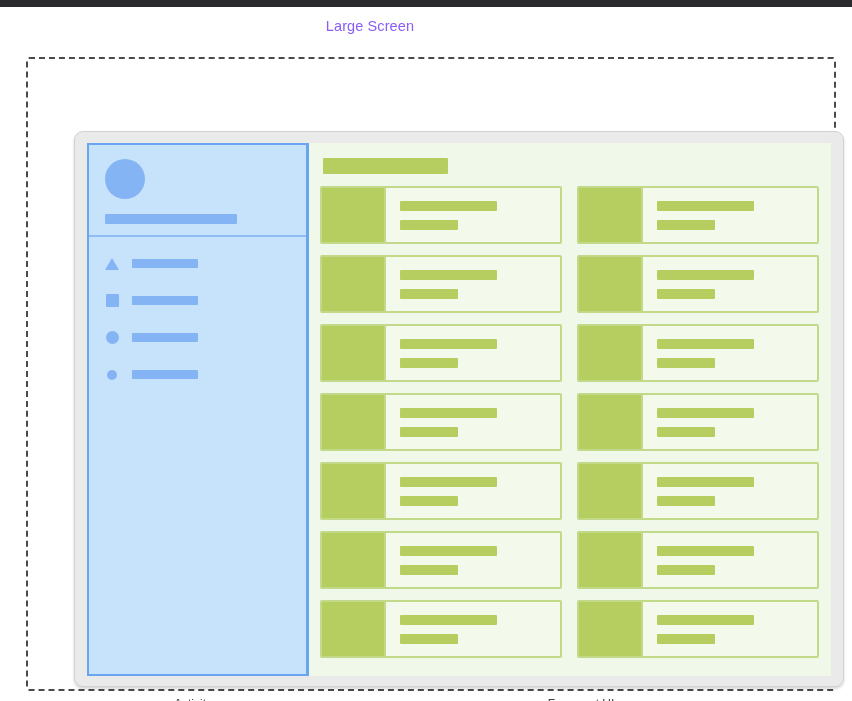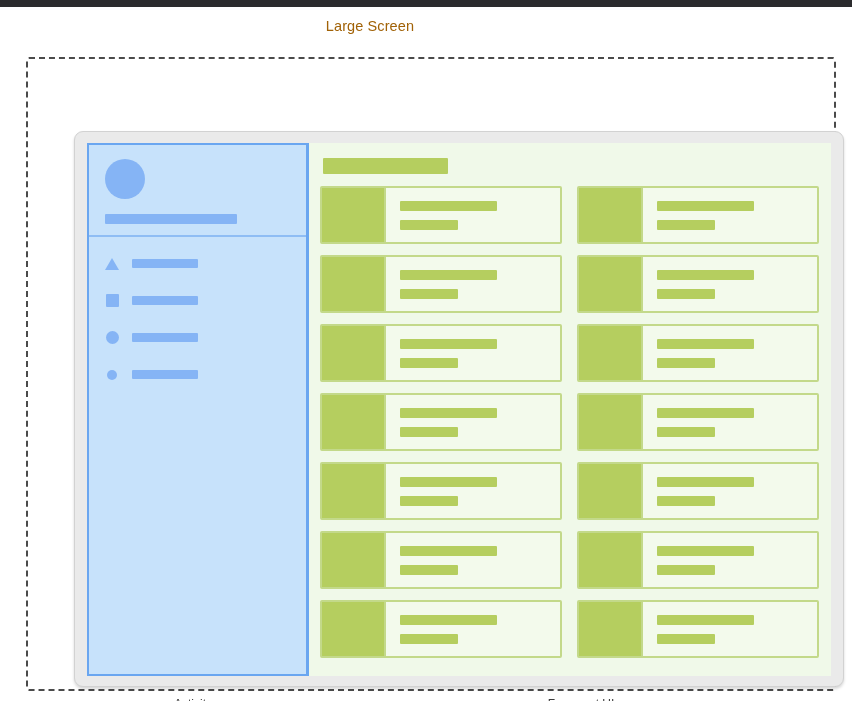--- a/index.html
+++ b/index.html
@@ -14,21 +14,21 @@
 
   #topbar {
     position: absolute; left: 0; top: 0;
     width: 852px; height: 7px;
     background: #2b2b2e;
   }
 
   #diagram-title {
     position: absolute; left: 0; top: 18px;
     width: 740px; text-align: center;
-    font-size: 14.5px; color: #a16207;
+    font-size: 14.5px; color: #8b5cf6;
     letter-spacing: .1px;
   }
 
   
   #screen-boundary {
     position: absolute;
     left: 26px; top: 57px;
     width: 810px; height: 634px;
     border: 2px dashed #4a4a4a;
     border-radius: 3px;

